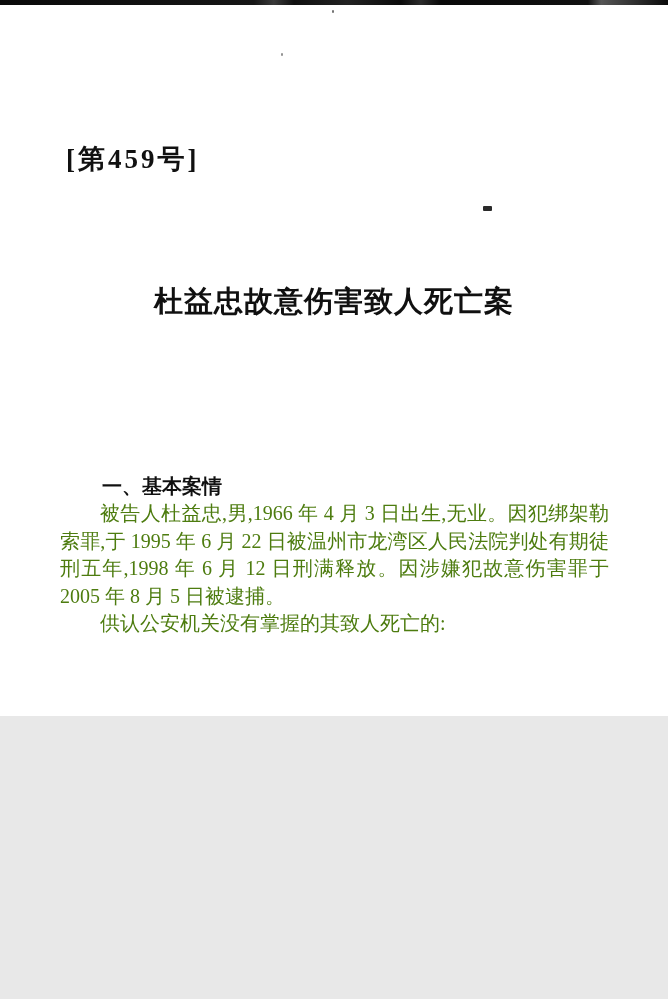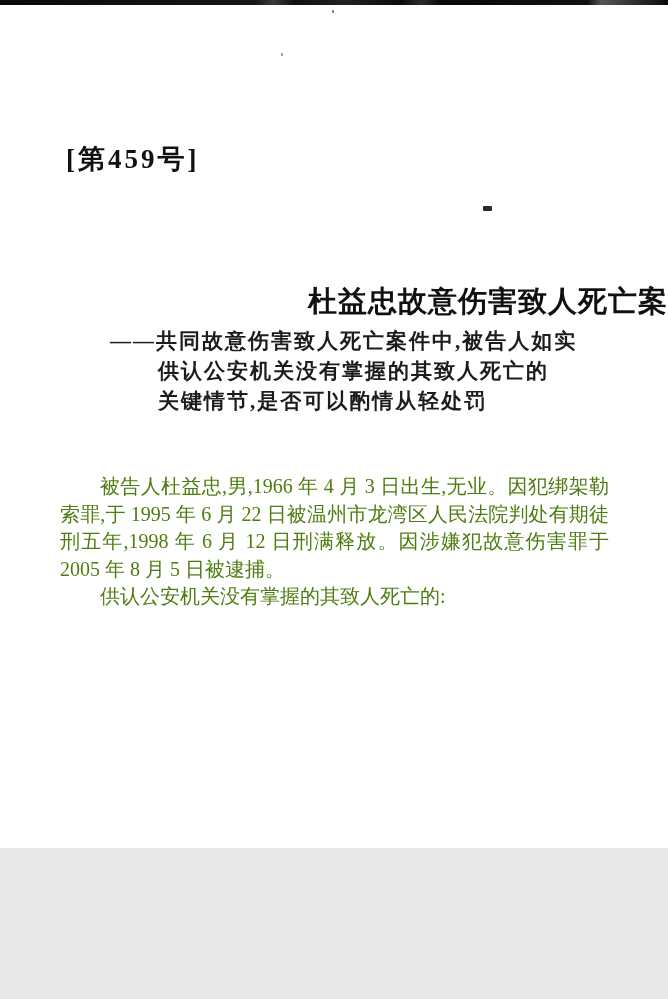--- a/index.html
+++ b/index.html
@@ -2,21 +2,21 @@
 <html><head>
 <meta charset="utf-8">
 <style>
   * { margin: 0; padding: 0; box-sizing: border-box; }
   html, body { background: #e8e8e8; }
   body { font-family: "Liberation Serif", "DejaVu Serif", serif; }
 
   .page {
     position: relative;
     width: 668px;
-    height: 848px;
+    height: 716px;
     margin: 0 auto;
     background: #ffffff;
     color: #161616;
     overflow: hidden;
   }
 
   .scan-bar {
     position: absolute;
     top: 0; left: 0;
     width: 100%; height: 5px;
@@ -37,21 +37,21 @@
     font-size: 27px;
     font-weight: bold;
     letter-spacing: 3px;
     color: #111;
   }
 
   .title {
     position: absolute;
     left: 0; top: 282px;
     width: 100%;
-    text-align: right;
+    text-align: center;
     font-size: 29px;
     font-weight: bold;
     letter-spacing: 1px;
     color: #101010;
   }
 
   .subtitle { position: absolute; left: 0; top: 326px; width: 100%; }
   .sub-line {
     font-size: 21px;
     font-weight: bold;
@@ -100,26 +100,22 @@
 
   <div class="scan-bar"></div>
   <div class="speck speck-1"></div>
   <div class="speck speck-2"></div>
   <div class="speck speck-3"></div>
 
   <div class="catalog">[第459号]</div>
 
   <h1 class="title">杜益忠故意伤害致人死亡案</h1>
 
-  <div class="subtitle">
-    <div class="sub-line sub-line-1">——共同故意伤害致人死亡案件中,被告人如实</div>
-    <div class="sub-line sub-line-2">供认公安机关没有掌握的其致人死亡的</div>
-    <div class="sub-line sub-line-3">关键情节,是否可以酌情从轻处罚</div>
-  </div>
 
   <div class="body-block">
+    <h2 class="section-heading">一、基本案情</h2>
     <p>被告人杜益忠,男,1966 年 4 月 3 日出生,无业。因犯绑架勒索罪,于 1995 年 6 月 22 日被温州市龙湾区人民法院判处有期徒刑五年,1998 年 6 月 12 日刑满释放。因涉嫌犯故意伤害罪于 2005 年 8 月 5 日被逮捕。</p>
     <p>供认公安机关没有掌握的其致人死亡的:</p>
   </div>
 
   <div class="page-number">35</div>
 
 </div>
 
 </body></html>

